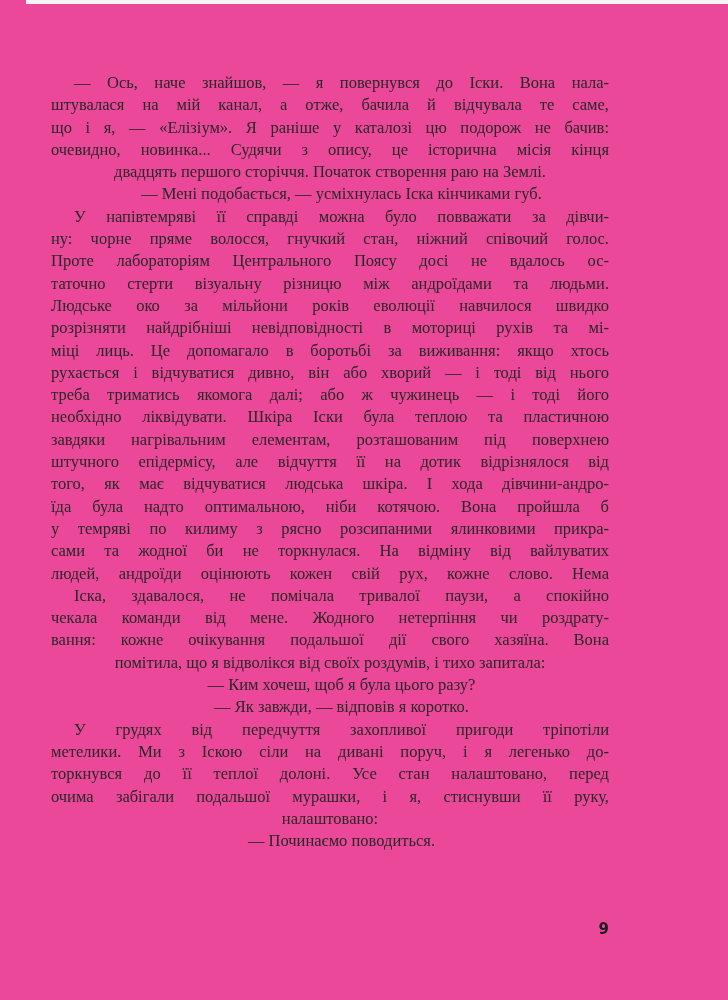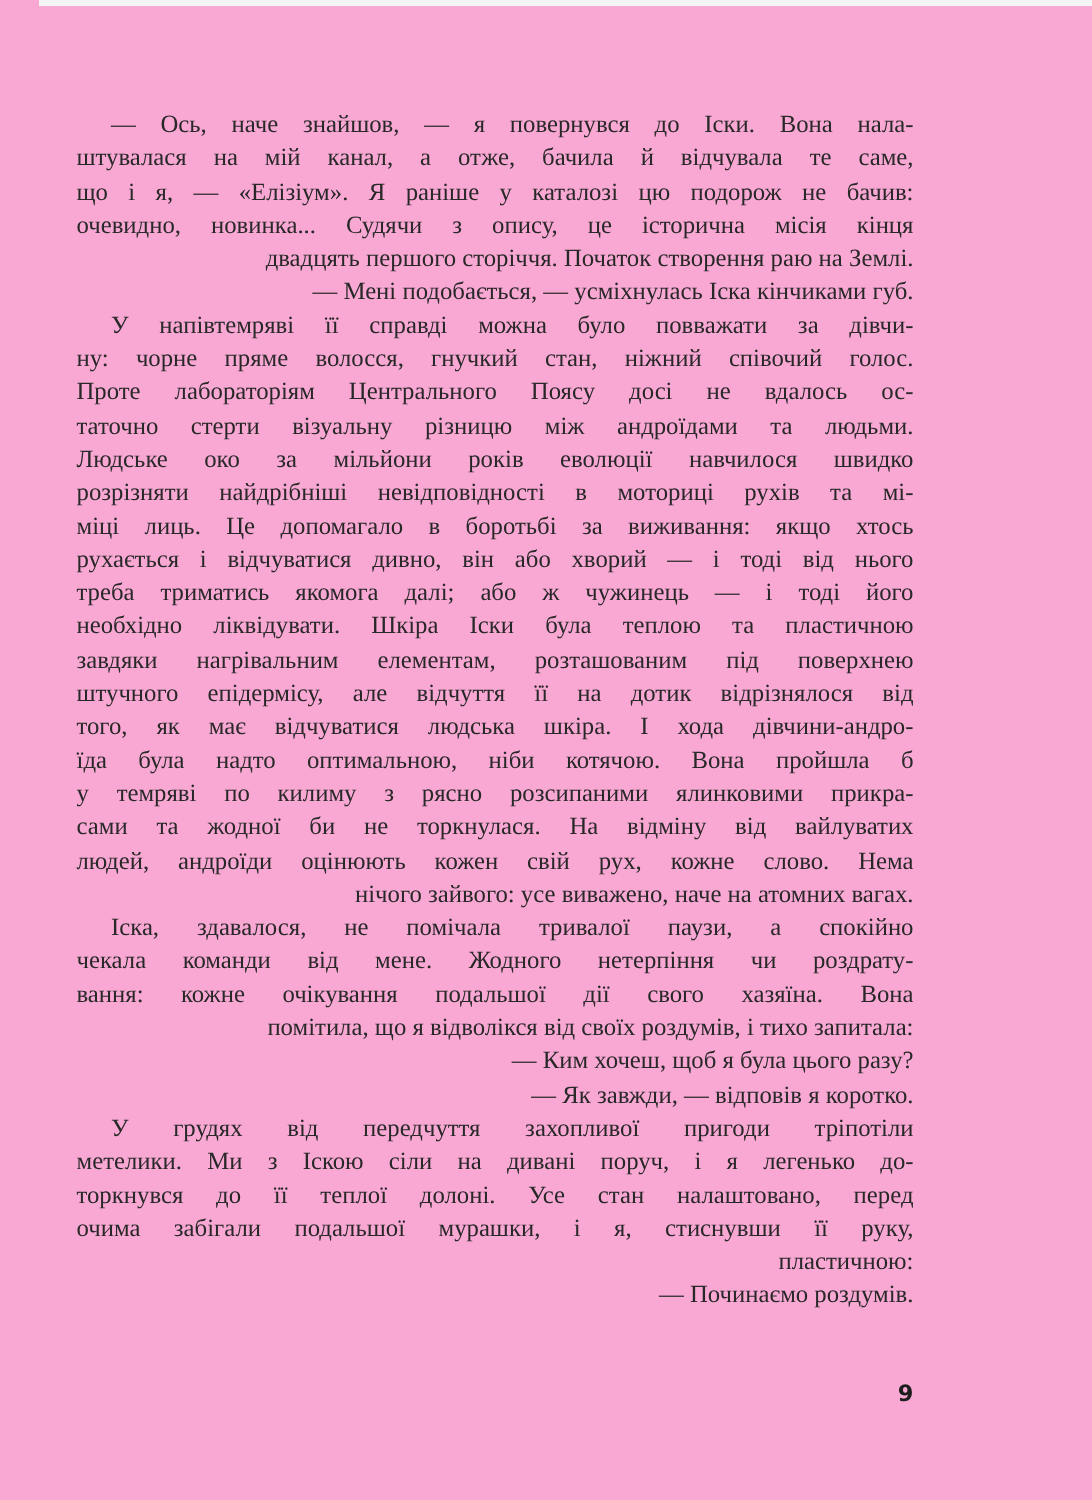--- a/index.html
+++ b/index.html
@@ -4,21 +4,21 @@
 <style>
   html, body {
     margin: 0;
     padding: 0;
     background: #ffffff;
   }
   .book-page {
     position: relative;
     width: 728px;
     height: 1000px;
-    background: #f9a8d4;
+    background: #ec4899;
     overflow: hidden;
     font-family: "Liberation Serif", "DejaVu Serif", serif;
   }
   .top-edge {
     position: absolute;
     top: 0;
     left: 26px;
     right: 0;
     height: 4px;
     background: #f4f4f4;
@@ -27,21 +27,21 @@
     position: absolute;
     top: 72px;
     left: 51px;
     width: 558px;
     color: #282828;
     font-size: 16.5px;
   }
   .line {
     line-height: 22.3px;
     height: 22.3px;
-    text-align: right;
+    text-align: center;
   }
   .line.fill {
     text-align: justify;
     text-align-last: justify;
   }
   .line.indent {
     text-indent: 23px;
   }
   .page-number {
     position: absolute;
@@ -77,28 +77,27 @@
       <div class="line fill">рухається і відчуватися дивно, він або хворий — і тоді від нього</div>
       <div class="line fill">треба триматись якомога далі; або ж чужинець — і тоді його</div>
       <div class="line fill">необхідно ліквідувати. Шкіра Іски була теплою та пластичною</div>
       <div class="line fill">завдяки нагрівальним елементам, розташованим під поверхнею</div>
       <div class="line fill">штучного епідермісу, але відчуття її на дотик відрізнялося від</div>
       <div class="line fill">того, як має відчуватися людська шкіра. І хода дівчини-андро-</div>
       <div class="line fill">їда була надто оптимальною, ніби котячою. Вона пройшла б</div>
       <div class="line fill">у темряві по килиму з рясно розсипаними ялинковими прикра-</div>
       <div class="line fill">сами та жодної би не торкнулася. На відміну від вайлуватих</div>
       <div class="line fill">людей, андроїди оцінюють кожен свій рух, кожне слово. Нема</div>
-      <div class="line">нічого зайвого: усе виважено, наче на атомних вагах.</div>
       <div class="line fill indent">Іска, здавалося, не помічала тривалої паузи, а спокійно</div>
       <div class="line fill">чекала команди від мене. Жодного нетерпіння чи роздрату-</div>
       <div class="line fill">вання: кожне очікування подальшої дії свого хазяїна. Вона</div>
       <div class="line">помітила, що я відволікся від своїх роздумів, і тихо запитала:</div>
       <div class="line indent">— Ким хочеш, щоб я була цього разу?</div>
       <div class="line indent">— Як завжди, — відповів я коротко.</div>
       <div class="line fill indent">У грудях від передчуття захопливої пригоди тріпотіли</div>
       <div class="line fill">метелики. Ми з Іскою сіли на дивані поруч, і я легенько до-</div>
       <div class="line fill">торкнувся до її теплої долоні. Усе стан налаштовано, перед</div>
       <div class="line fill">очима забігали подальшої мурашки, і я, стиснувши її руку,</div>
-      <div class="line">пластичною:</div>
-      <div class="line indent">— Починаємо роздумів.</div>
+      <div class="line">налаштовано:</div>
+      <div class="line indent">— Починаємо поводиться.</div>
     </div>
   <div class="page-number">9</div>
 </div>
 
 </body></html>

